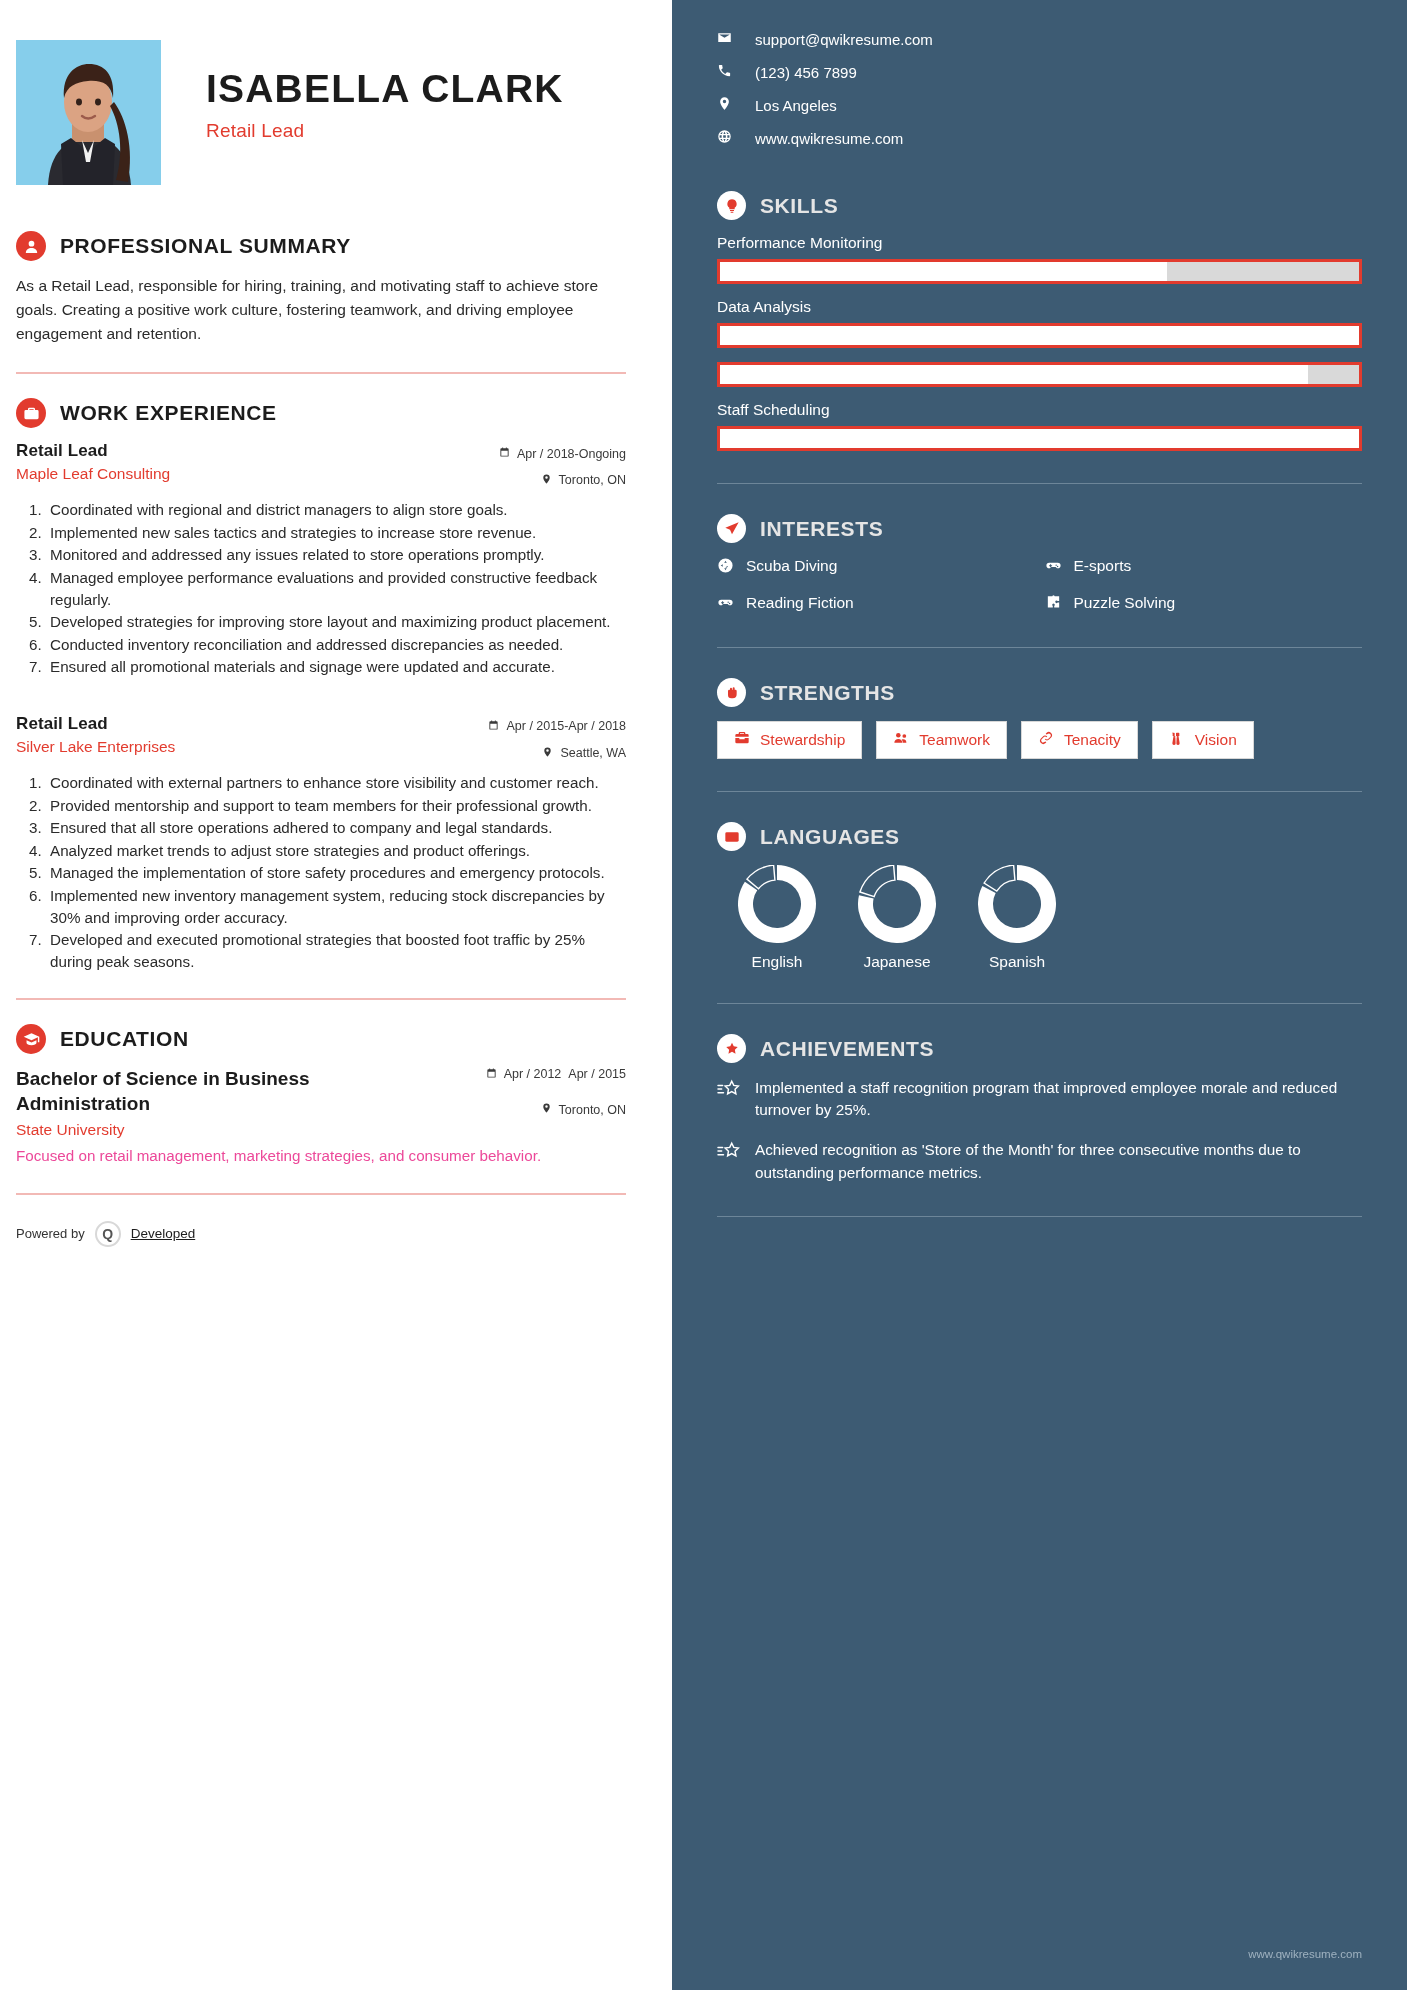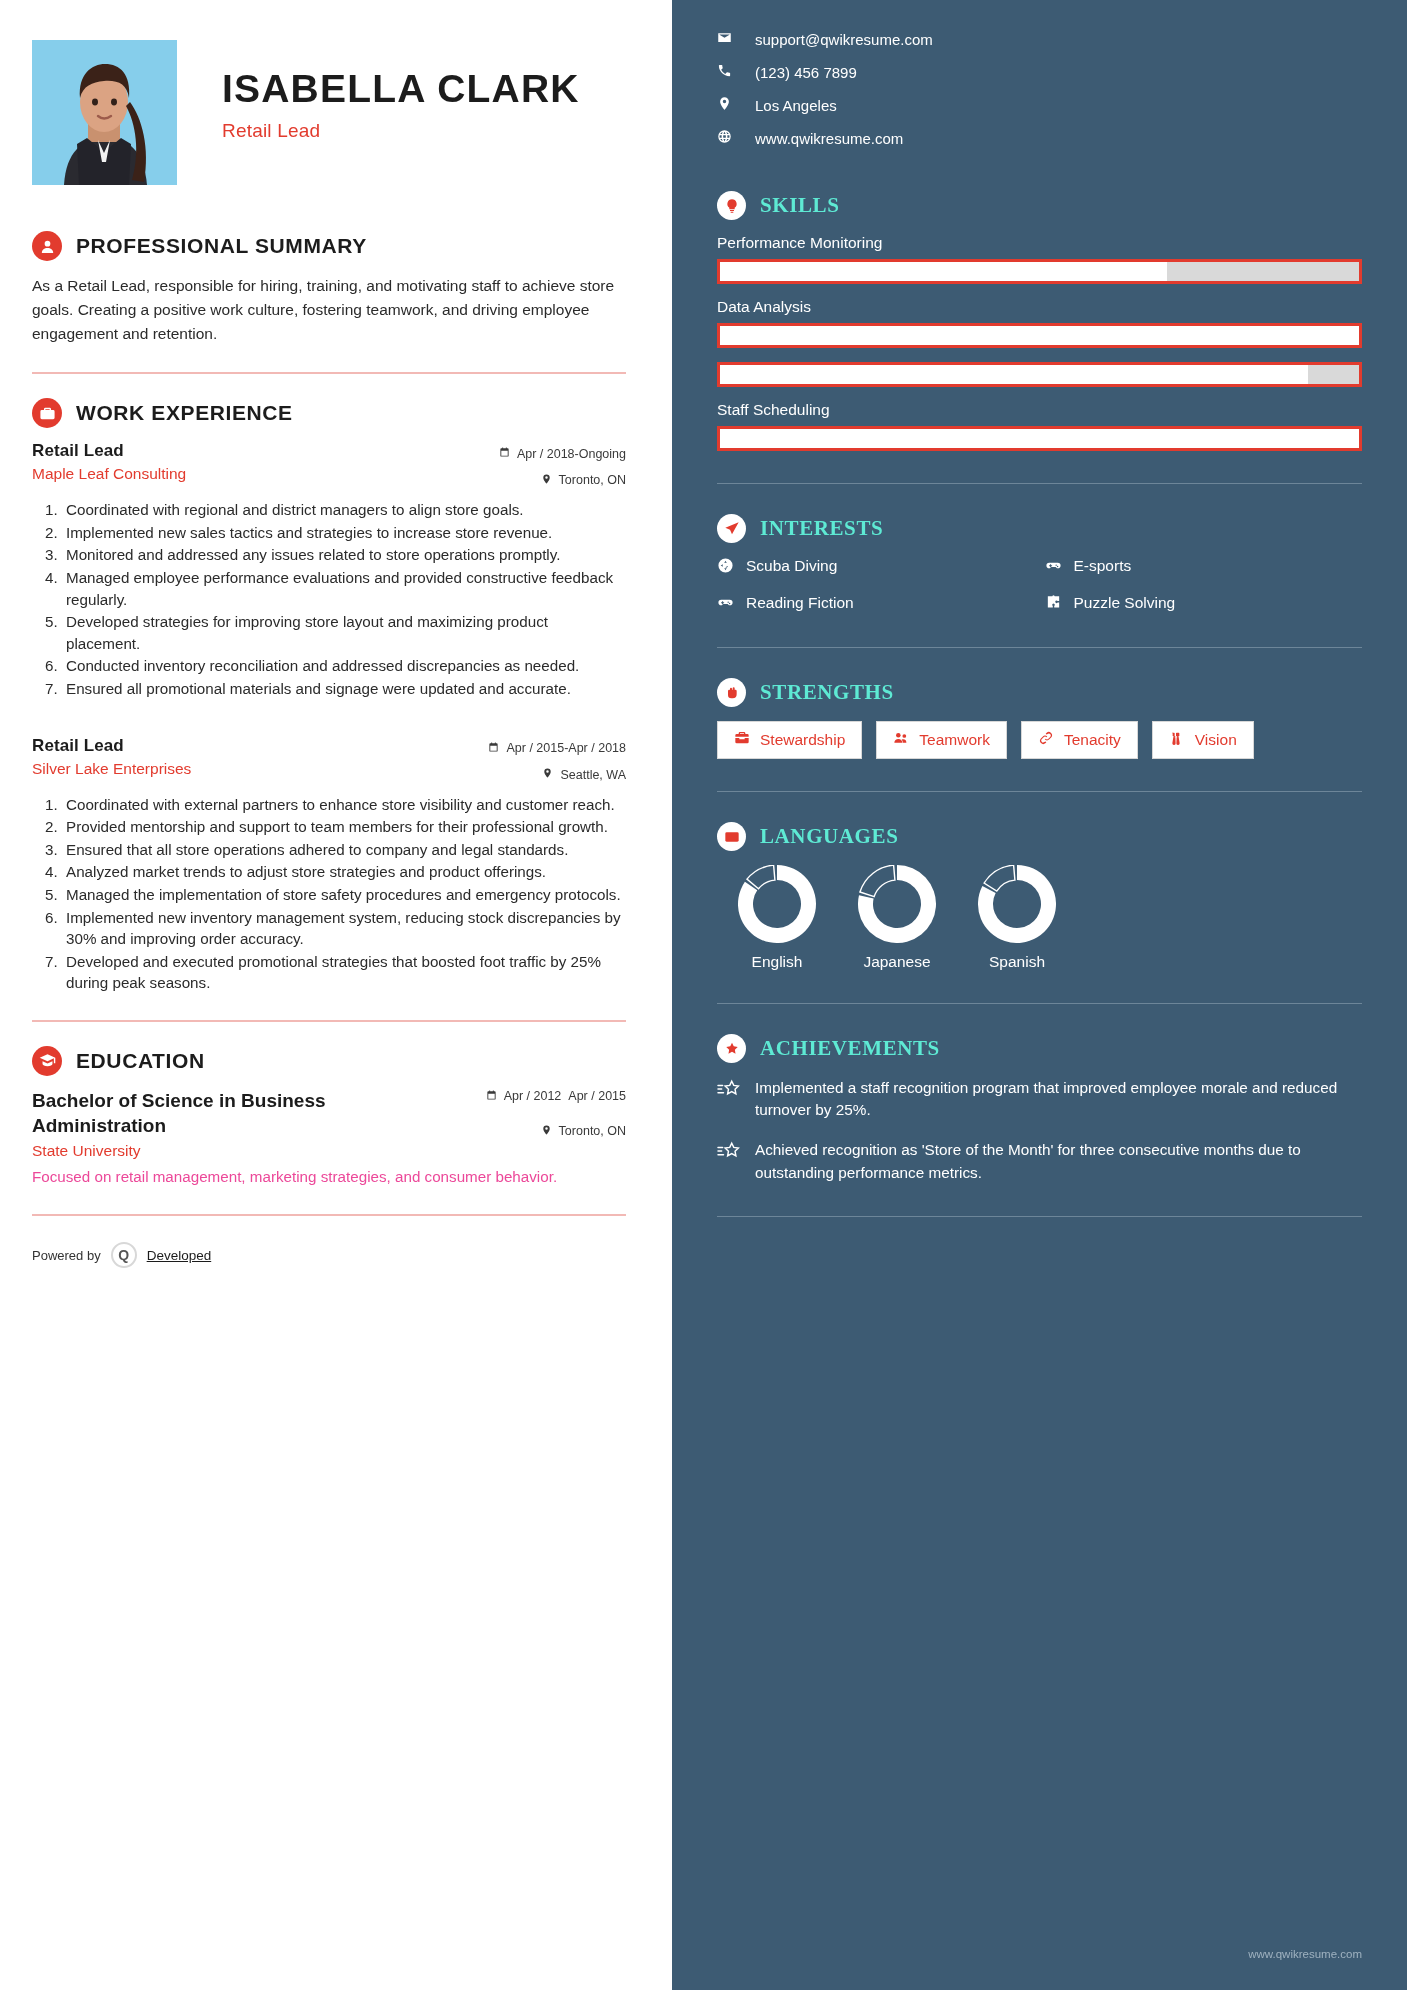--- a/index.html
+++ b/index.html
@@ -12,21 +12,21 @@
     position: relative;
     width: 1407px;
     min-height: 1990px;
     display: flex;
     background: #ffffff;
   }
 
   
   .left {
     width: 672px;
-    padding: 40px 46px 0 32px;
+    padding: 40px 46px 0 16px;
     background: #ffffff;
   }
 
   .header-row {
     display: flex;
     align-items: flex-start;
     gap: 0px;
     margin-bottom: 46px;
   }
   .photo {
@@ -214,22 +214,21 @@
     width: 29px; height: 29px; flex: 0 0 29px;
     border-radius: 50%;
     background: #ffffff;
     display: flex; align-items: center; justify-content: center;
   }
   .rsec-head .ic svg { width: 16px; height: 16px; fill: #e23b2e; }
   .rsec-head h2 {
     font-size: 21px;
     font-weight: bold;
     letter-spacing: .6px;
-    color: #5eead4;
-    font-family: Liberation Serif, serif;
+    color: #e5e5e5;
   }
 
   .skill { margin-bottom: 14px; }
   .skill-name { font-size: 15.5px; margin-bottom: 7px; color: #ffffff; }
   .bar {
     height: 25px;
     background: #d9d9d9;
     border: 3px solid #e23b2e;
     position: relative;
     overflow: hidden;

